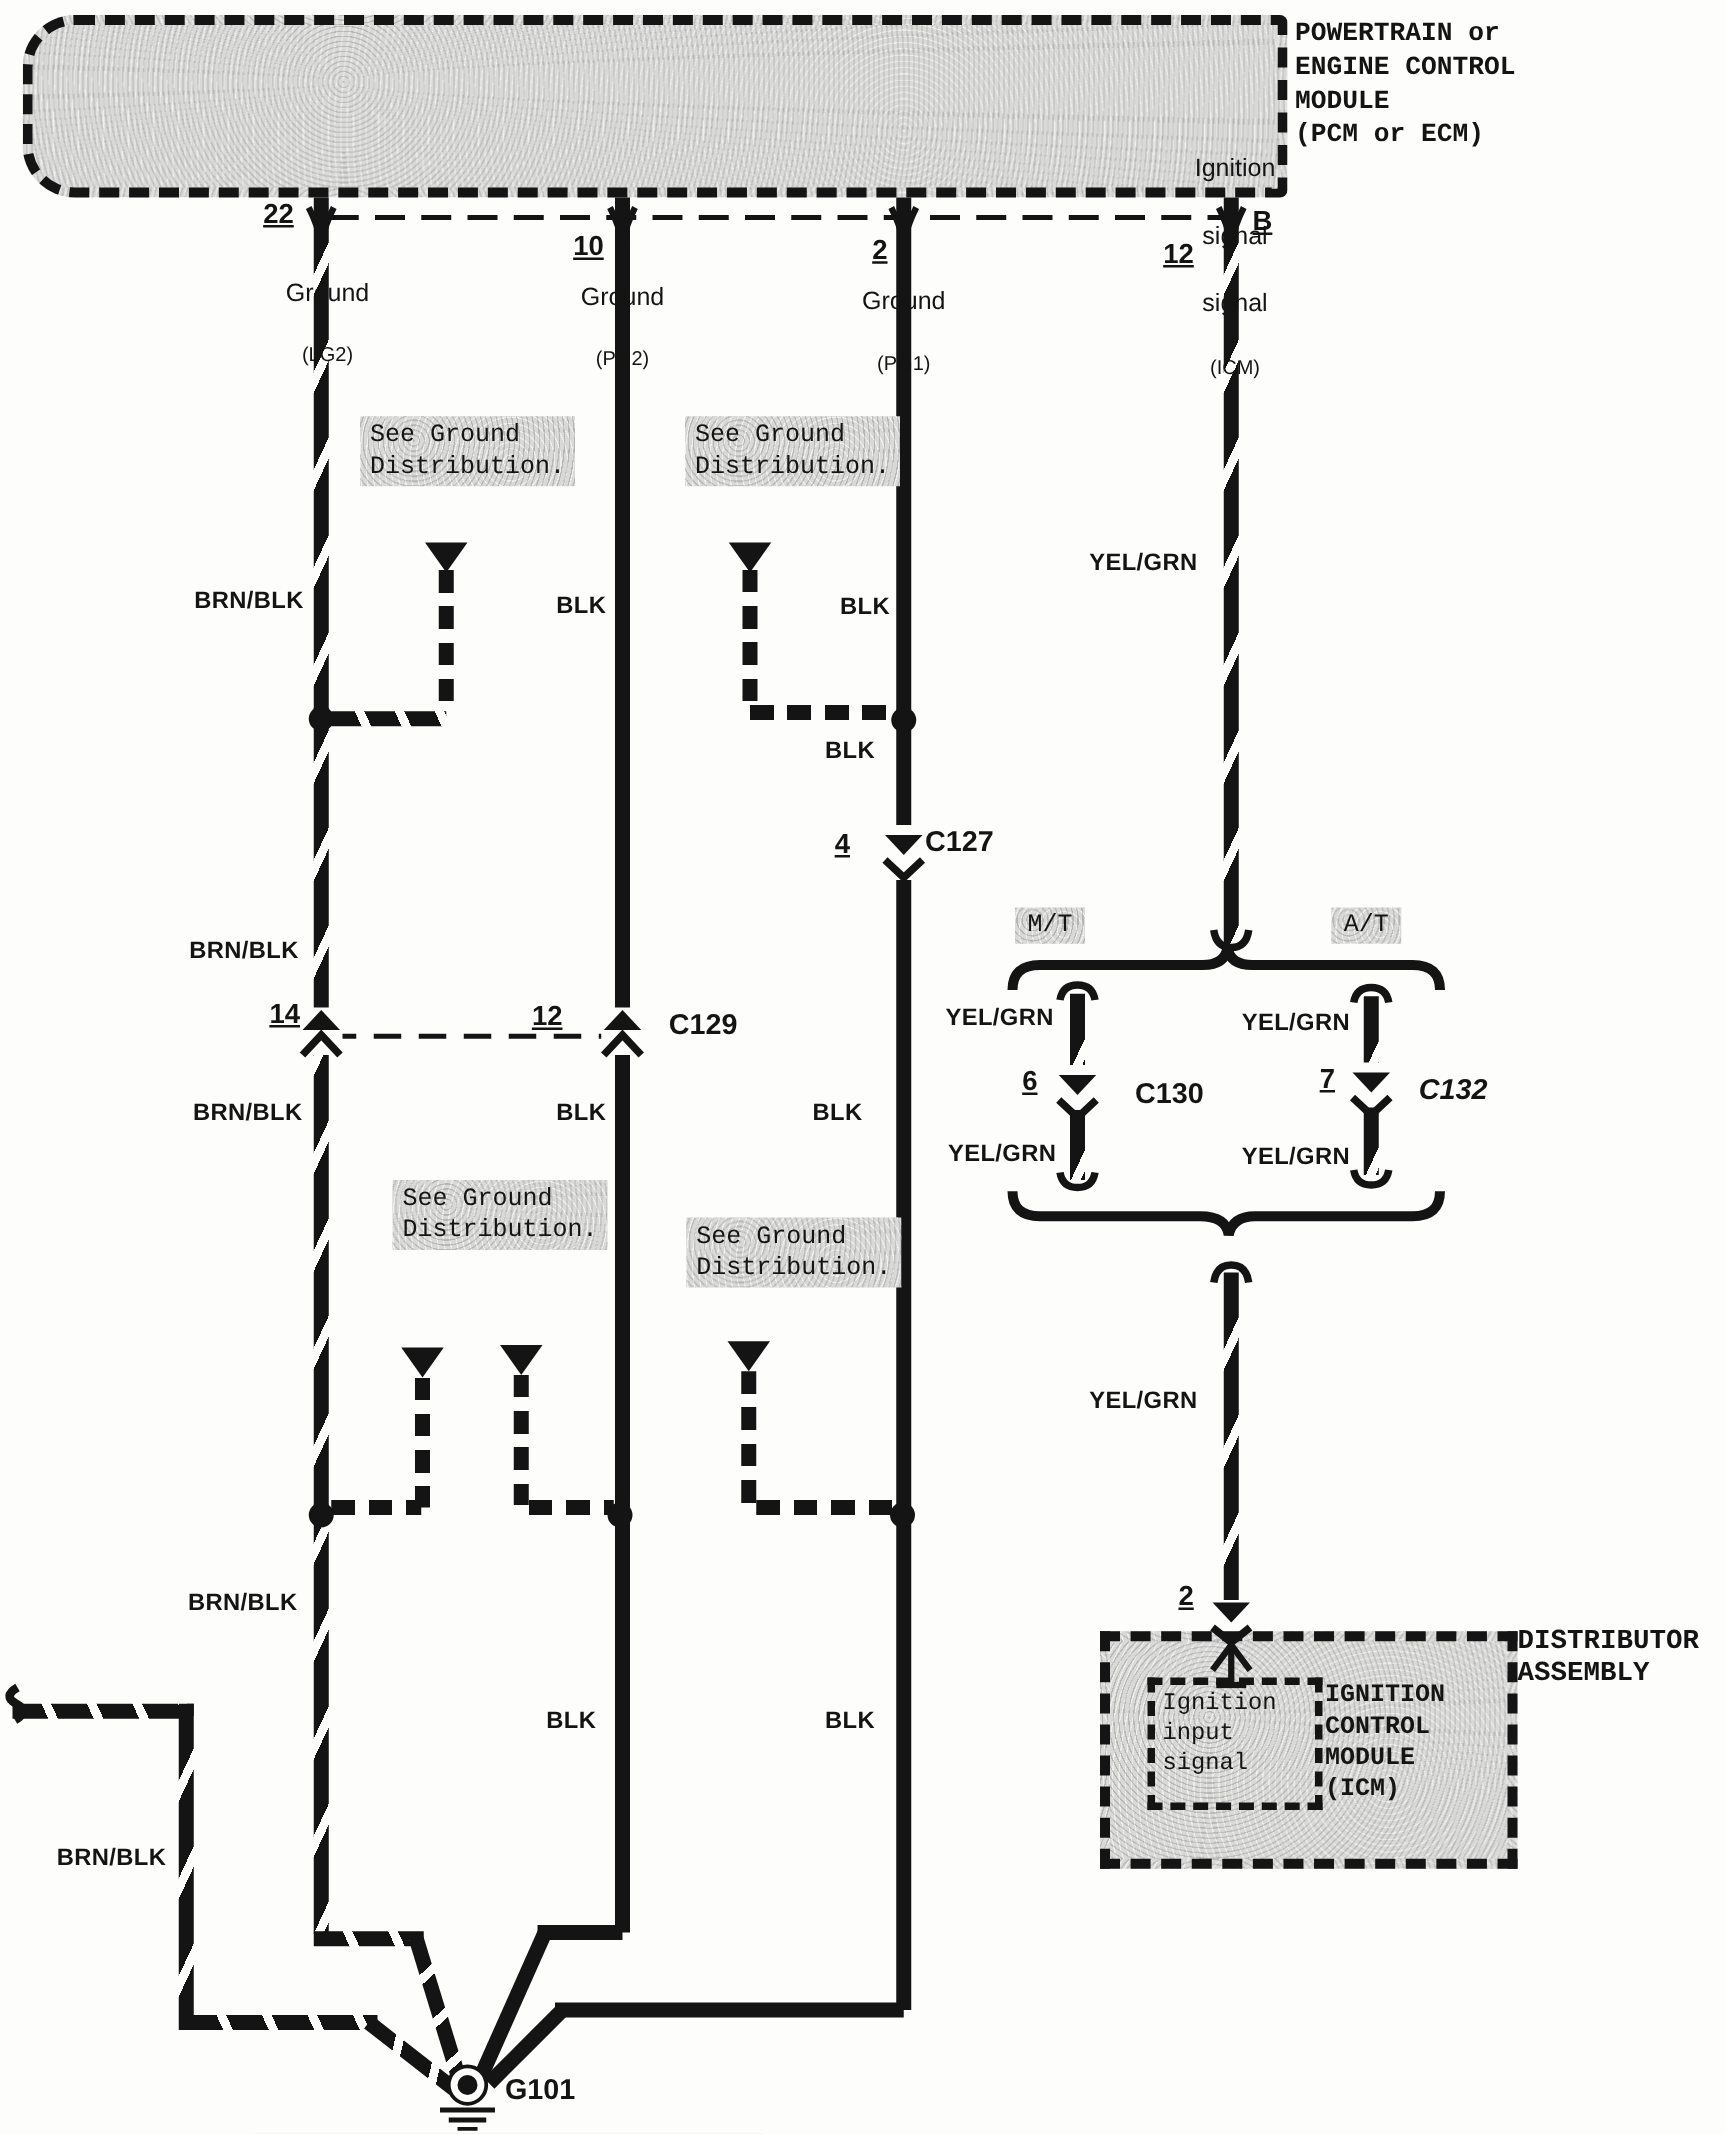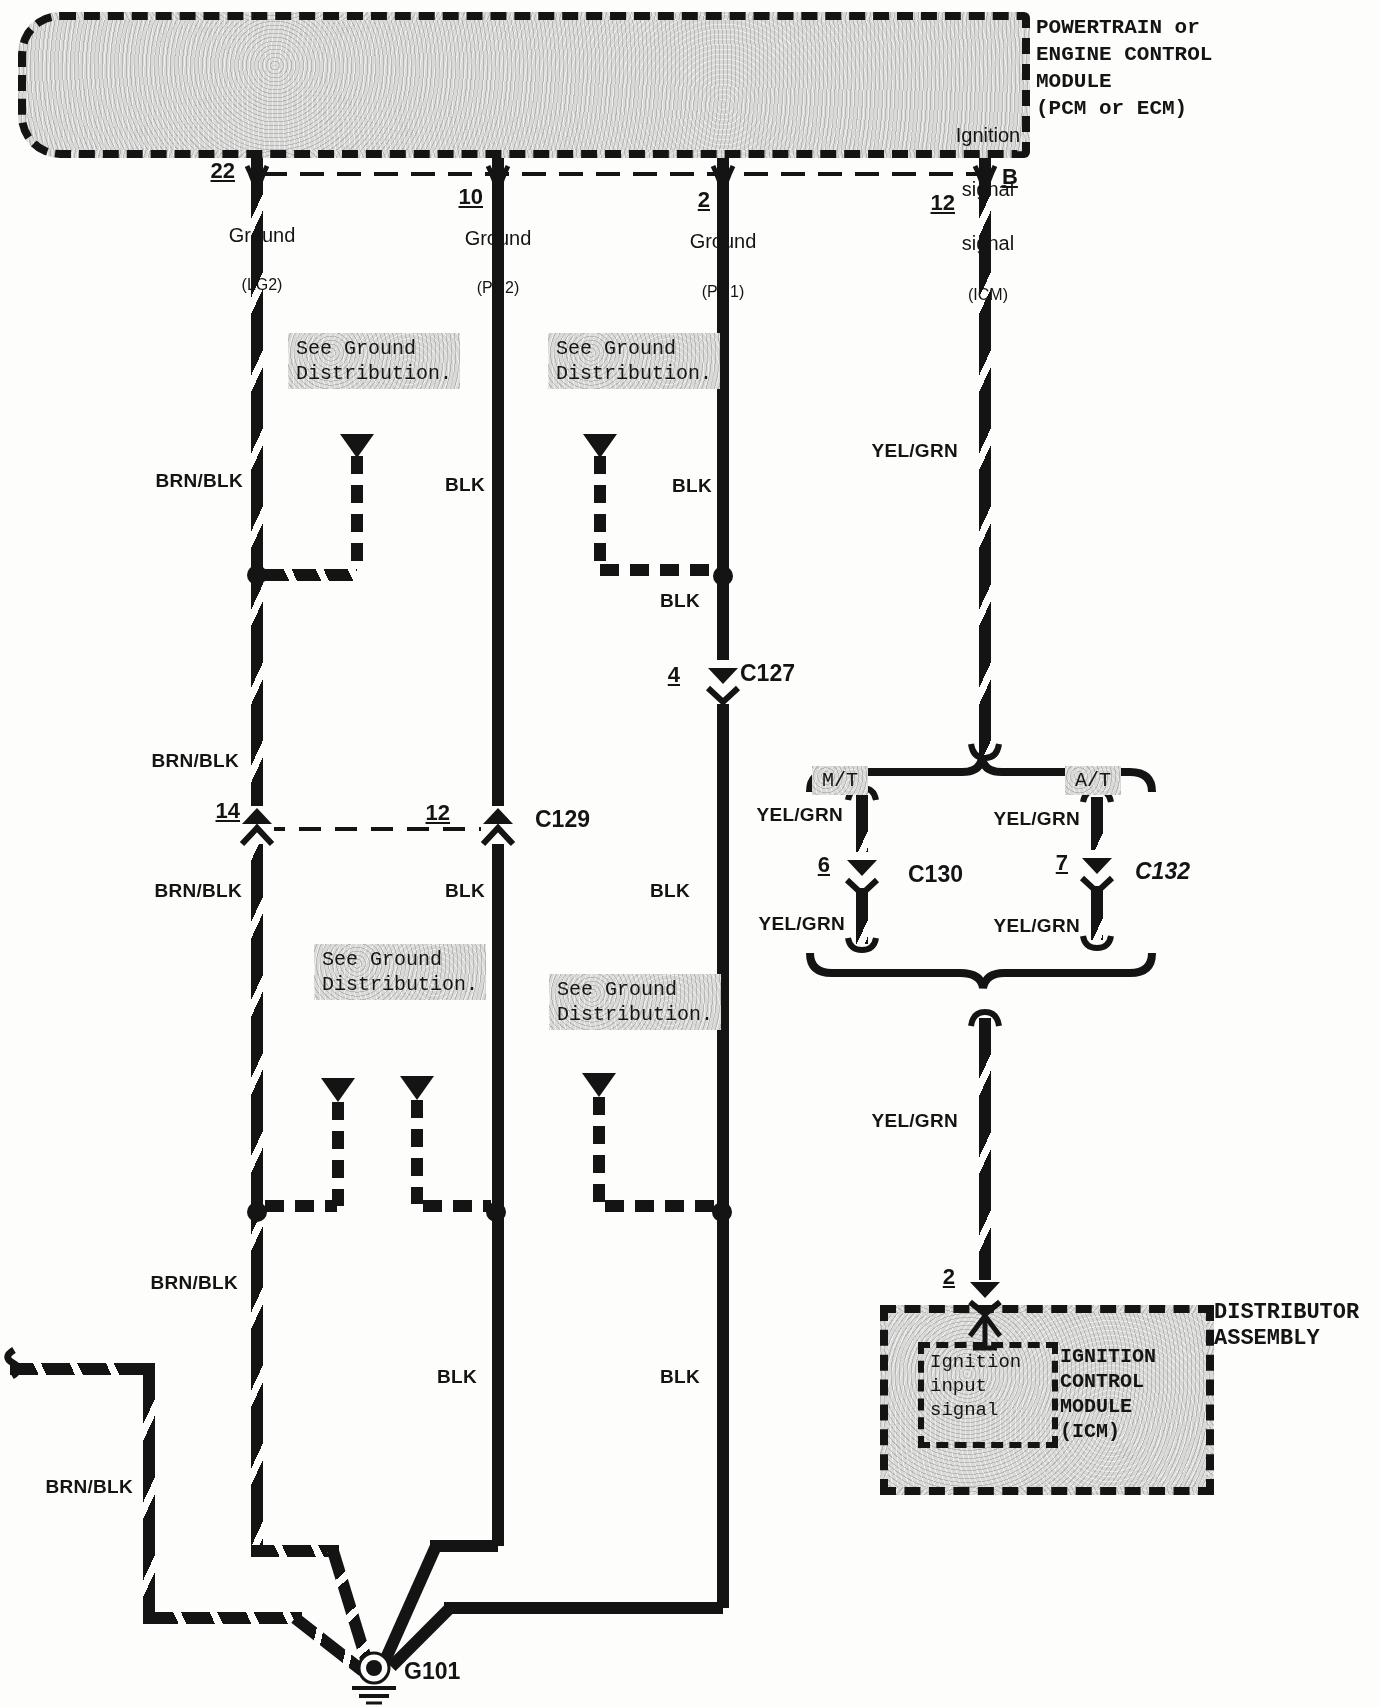--- a/index.html
+++ b/index.html
@@ -22,21 +22,21 @@
   
   .txt{position:absolute;white-space:nowrap;}
   .ctr{text-align:center;}
   .rgt{text-align:right;}
   .pin-num{font-size:22px;font-weight:700;text-decoration:underline;}
   .conn-id{font-size:23px;font-weight:700;}
   .wire-lbl{font-size:19px;font-weight:700;letter-spacing:.3px;}
   .ground-lbl{font-size:20px;}
   .sub-lbl{font-size:16px;}
   .note{font-size:20px;line-height:25px;padding:3px 8px;}
-  .chip{font-size:20px;font-weight:400;padding:3px 10px;margin-top:40px;}
+  .chip{font-size:20px;font-weight:400;padding:3px 10px;}
   .big-title{font-size:21px;font-weight:700;line-height:27px;}
   .svg-layer{position:absolute;left:0;top:0;pointer-events:none;}
 </style>
 </head>
 <body>
 
 <div class="stage">
 
   <div class="module-box stipple" style="left:18px;top:12px;width:996px;height:130px;border-radius:42px 6px 6px 42px;"></div>
 

